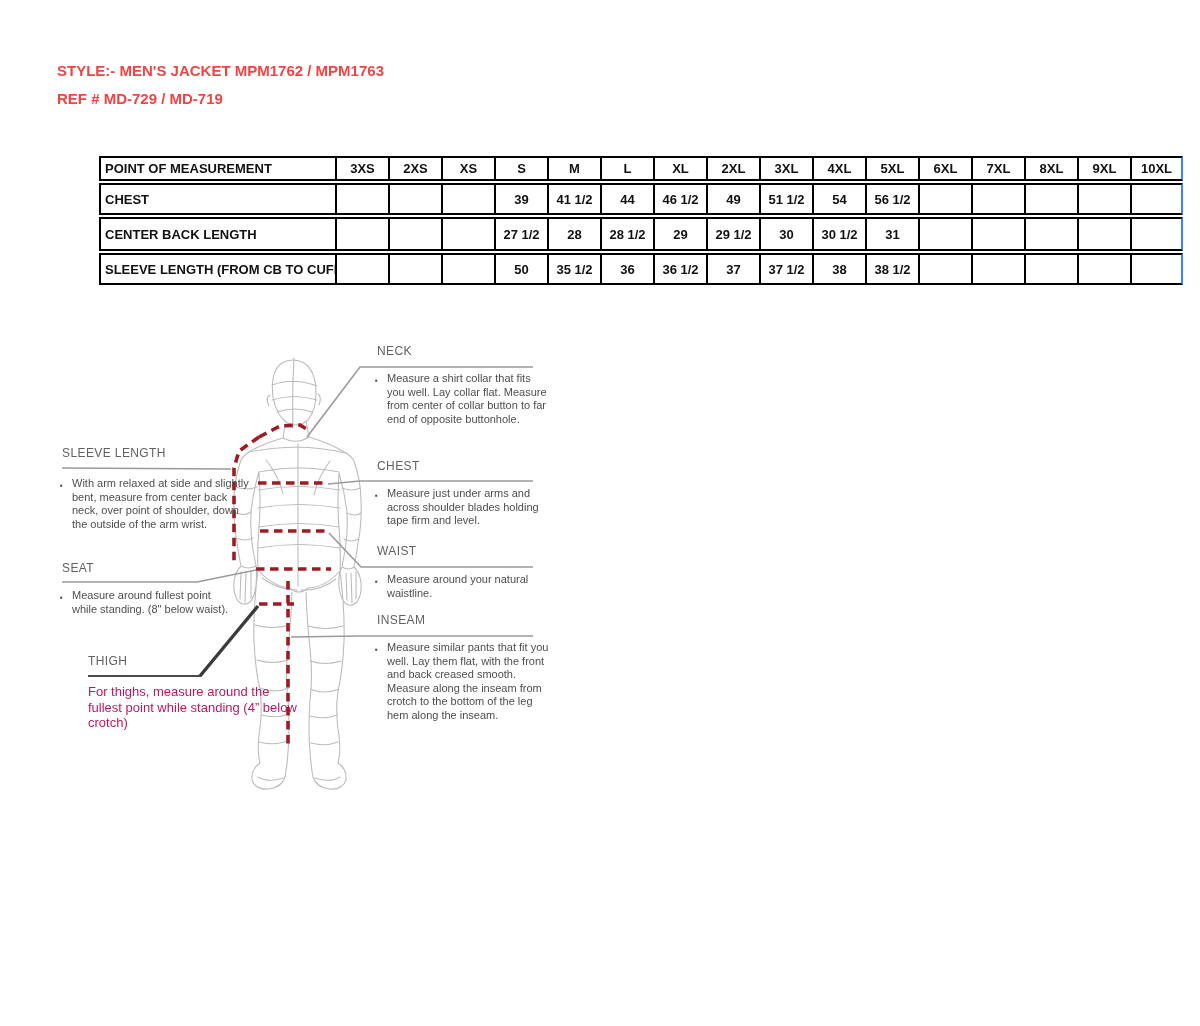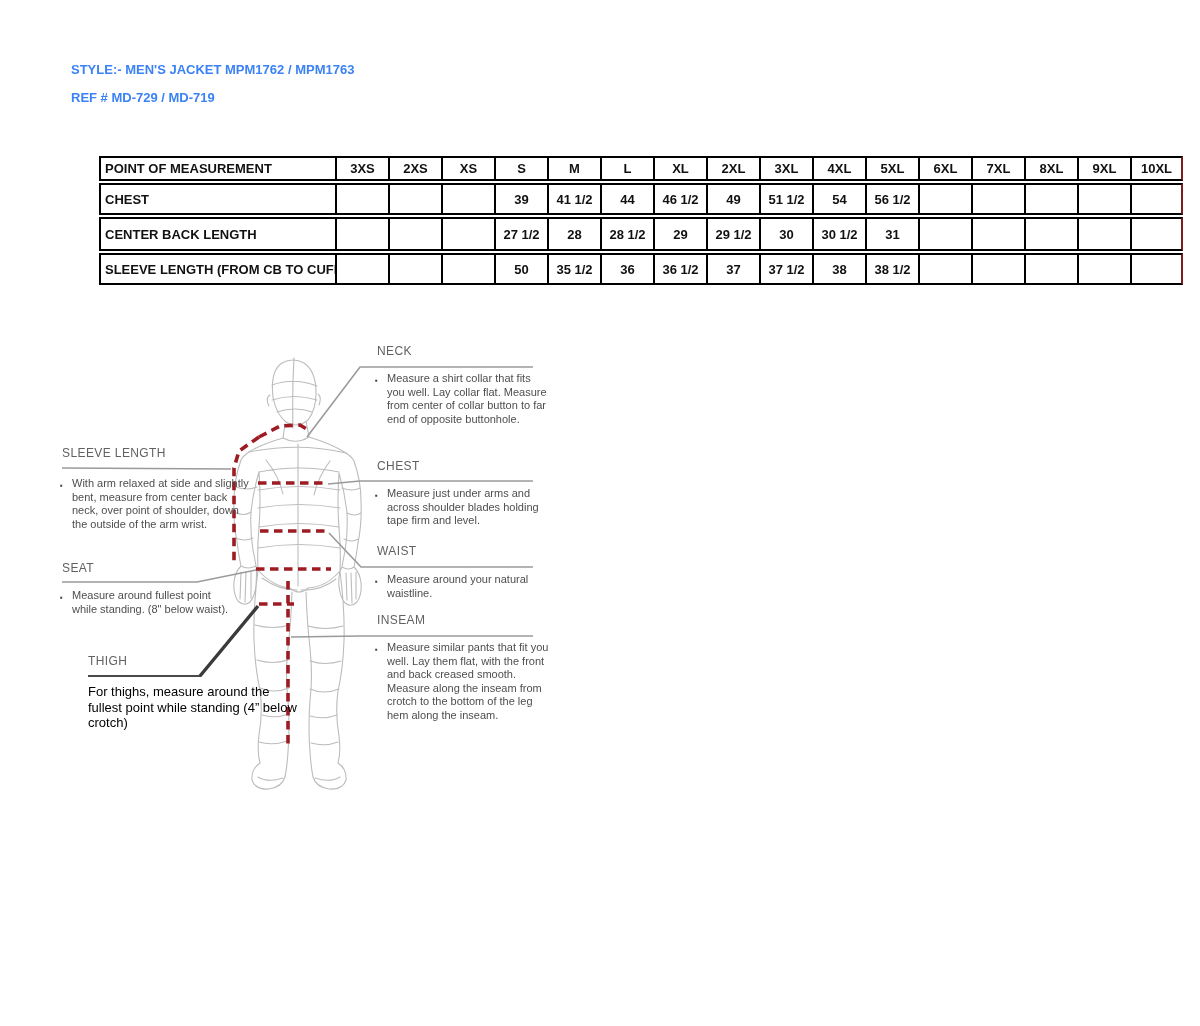--- a/index.html
+++ b/index.html
@@ -1,43 +1,43 @@
 <!DOCTYPE html>
 <html><head>
 <meta charset="utf-8">
 <style>
   html,body { margin:0; padding:0; background:#ffffff; }
   .page {
     position:relative; width:1200px; height:1026px; background:#ffffff;
     font-family:"Liberation Sans", sans-serif; overflow:hidden;
   }
-  .doc-title { position:absolute; left:71px; font-size:13px; font-weight:bold; color:#3b82f6; white-space:nowrap; }
+  .doc-title { position:absolute; left:57px; font-size:15px; font-weight:bold; color:#ef4444; white-space:nowrap; }
   .t1 { top:62px; } .t2 { top:90px; }
   .note-line { position:absolute; left:57px; top:304px; font-size:13.5px; font-weight:bold; color:#1c1c1c; white-space:nowrap; }
 
   
   .sizetable { position:absolute; left:55px; top:156px; }
   .trow { display:flex; margin-bottom:2px; }
   .cell {
     box-sizing:border-box; border:2px solid #000; border-right:none;
     display:flex; align-items:center; justify-content:center;
     width:53px; font-size:13px; font-weight:bold; color:#111; background:#fff;
     white-space:nowrap;
   }
-  .trow .cell:last-child { border-right:2px solid #7f1d1d;text-align:right; }
+  .trow .cell:last-child { border-right:2px solid #3b82f6;text-align:right; }
   .c0 { width:236px; justify-content:flex-start; padding-left:4px;margin-left:44px; }
   .rh  .cell { height:25px; }
   .r32 .cell { height:32px; }
   .r34 .cell { height:34px; }
 
   
   .h-label { position:absolute; font-size:12px; font-weight:400; color:#616161; letter-spacing:0.4px; white-space:nowrap; }
   .g-text { position:absolute; font-size:11px; line-height:13.5px; color:#4e4e4e; padding-left:14px; }
   .g-text .blt { position:absolute; left:2px; top:2px; font-size:8px; color:#3f3f3f; }
-  .thigh-text { font-size:13px; line-height:15.5px; color:#000000; padding-left:0; }
+  .thigh-text { font-size:13px; line-height:15.5px; color:#be185d; padding-left:0; }
   svg.overlay { position:absolute; left:0; top:0; }
 </style>
 </head>
 <body>
 
 <div class="page">
 
   <div class="doc-title t1">STYLE:- MEN'S JACKET MPM1762 / MPM1763</div>
   <div class="doc-title t2">REF # MD-729 / MD-719</div>
 

